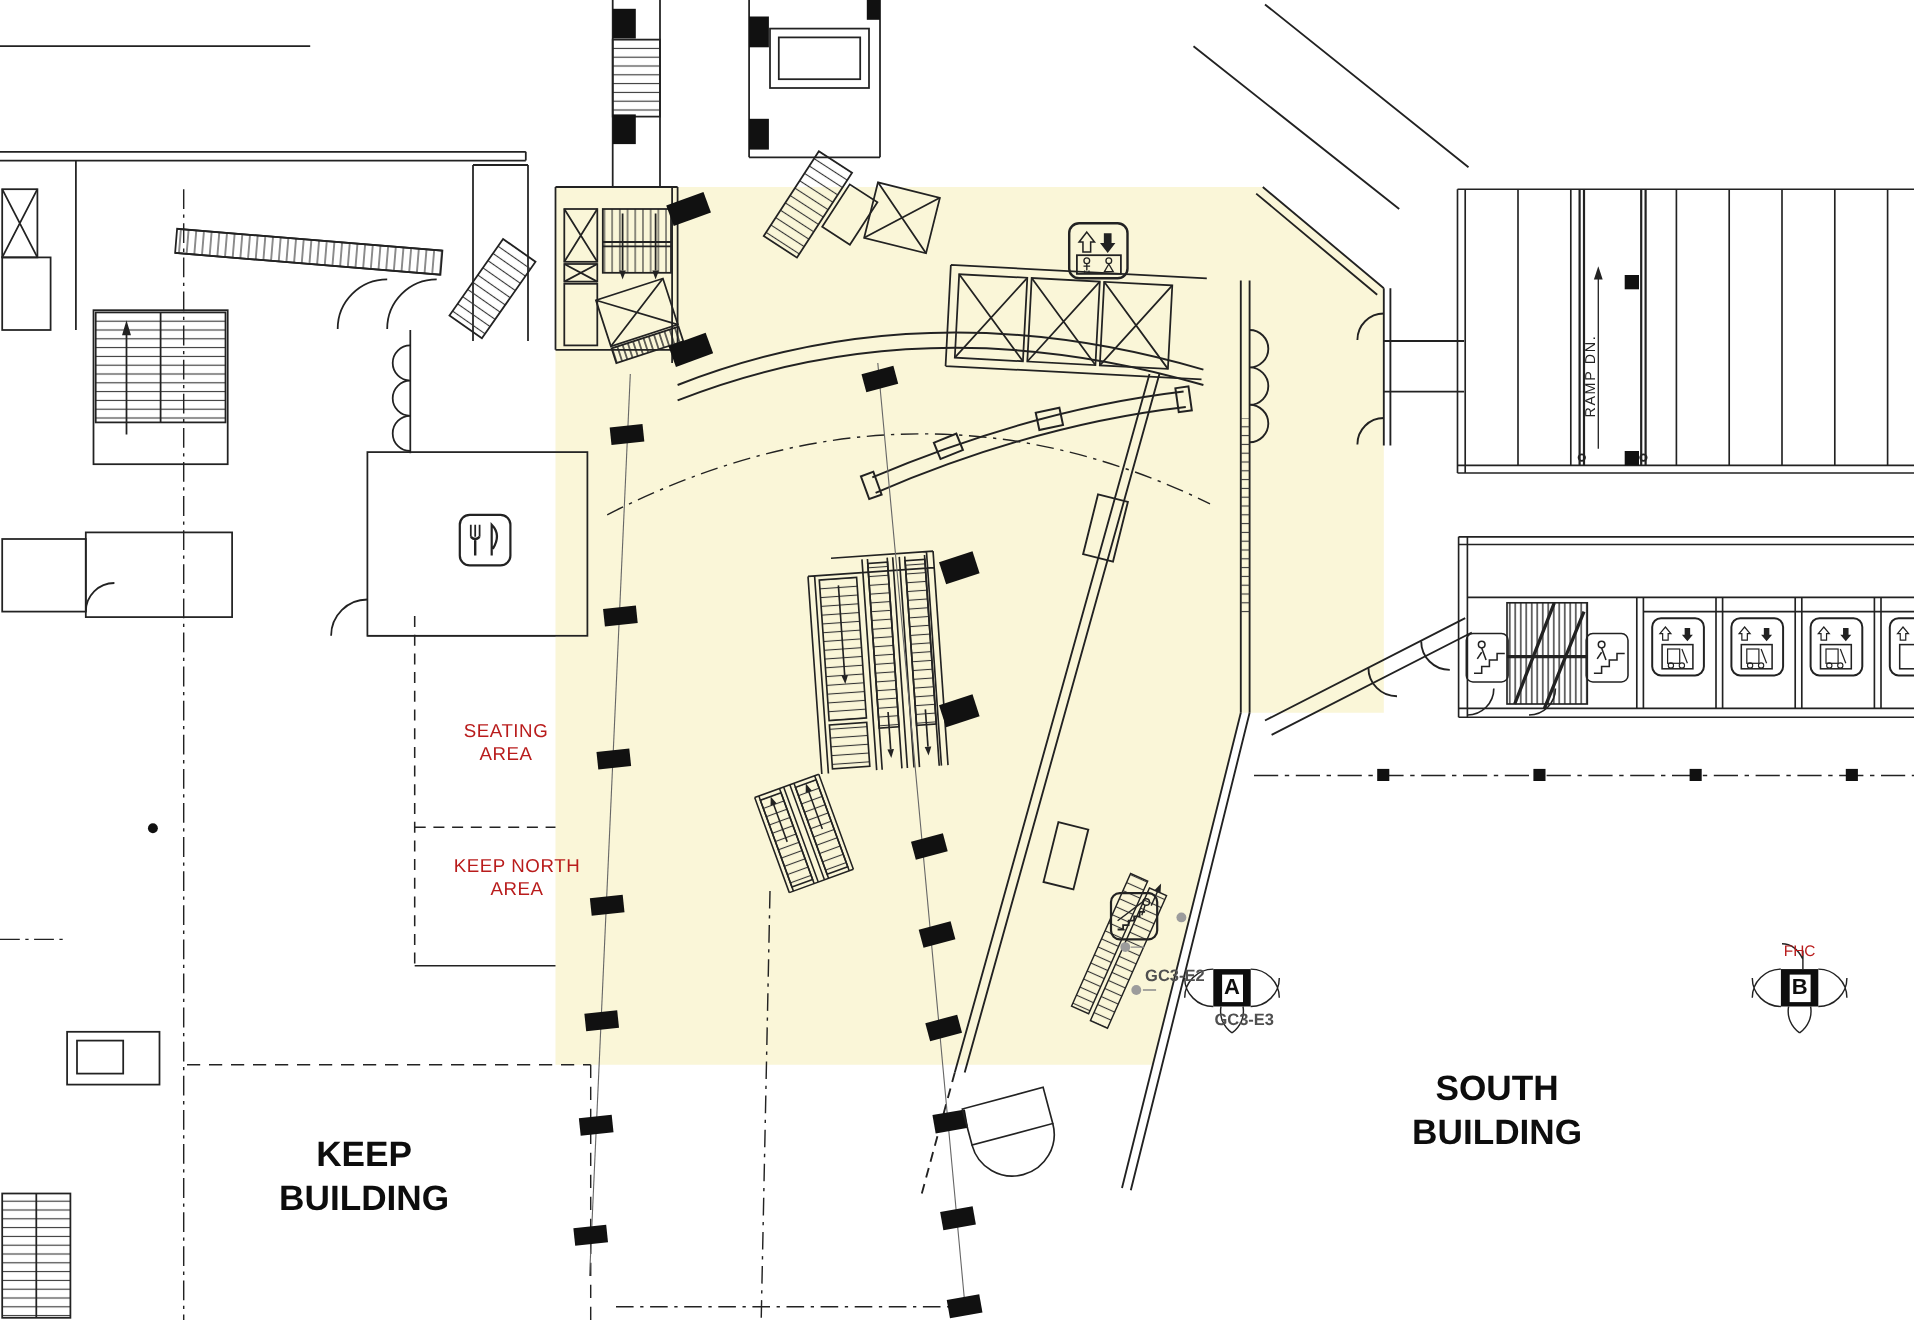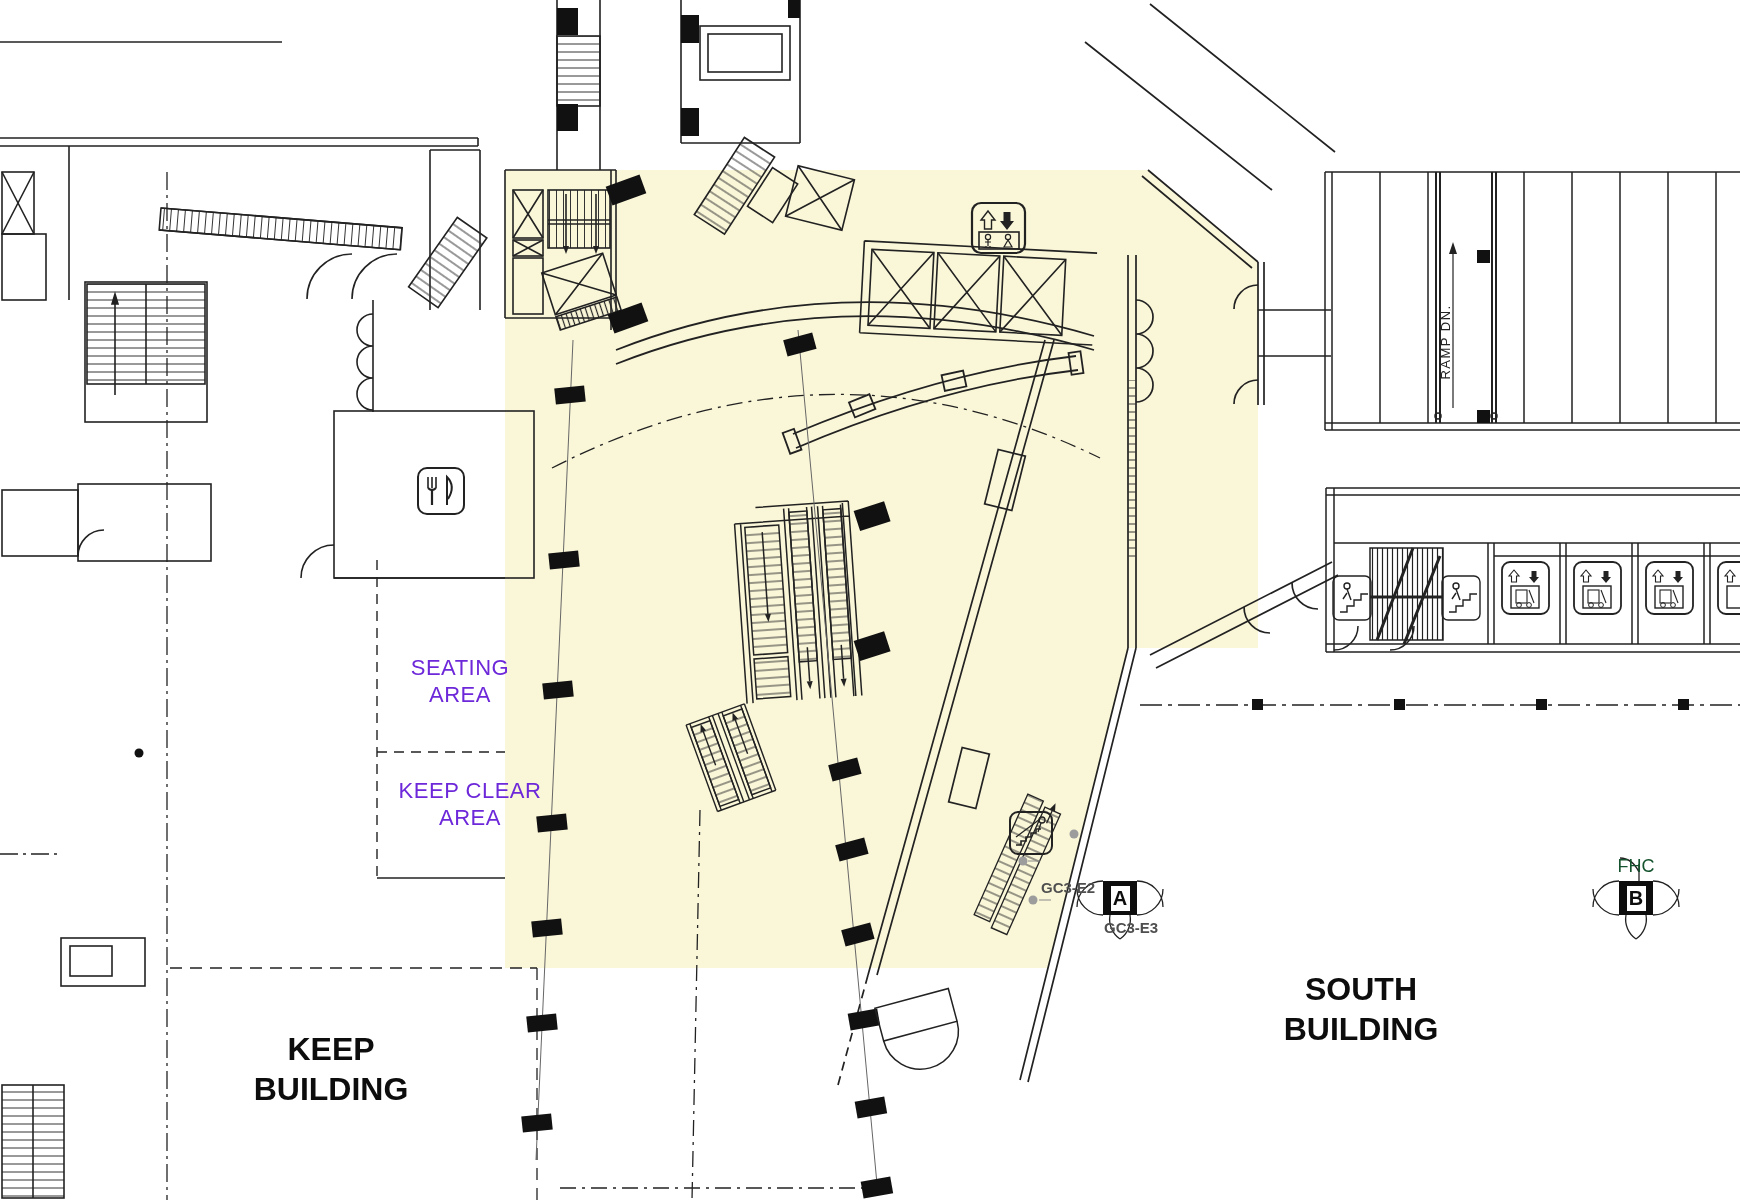--- a/index.html
+++ b/index.html
@@ -1,24 +1,24 @@
 <!DOCTYPE html>
 <html><head>
 <meta charset="utf-8">
 <style>
   html,body{margin:0;padding:0;background:#fff;}
   .plan{position:relative;width:1740px;height:1200px;background:#ffffff;overflow:hidden;
         font-family:"Liberation Sans", sans-serif;color:#111;}
   .plan svg{position:absolute;left:0;top:0;}
   .lbl{position:absolute;white-space:pre;line-height:1.22;}
-  .area-lbl{font-size:22px;letter-spacing:.5px;text-align:center;color:#6d28d9;}
+  .area-lbl{font-size:17px;letter-spacing:.5px;text-align:center;color:#b91c1c;}
   .bldg-lbl{font-size:32px;font-weight:bold;text-align:center;color:#0d0d0d;line-height:1.24;}
   .ramp-lbl{font-size:13px;letter-spacing:1.5px;color:#222;transform:rotate(-90deg);text-align:center;}
   .gc3-lbl{font-size:15px;font-weight:bold;color:#4f4f4f;margin-top:28px;}
-  .fhc-lbl{font-size:18px;color:#14532d;text-align:center;}
+  .fhc-lbl{font-size:14px;color:#b91c1c;text-align:center;}
   .marker{position:absolute;width:34px;height:34px;background:#0d0d0d;display:flex;align-items:center;justify-content:center;}
   .marker .inner{width:19px;height:25px;background:#ffffff;display:flex;align-items:center;justify-content:center;
                  font-size:20px;font-weight:bold;color:#0d0d0d;}
 </style>
 </head>
 <body>
 
 <div class="plan">
 
 <svg width="1740" height="1200" viewBox="0 0 1740 1200">
@@ -412,21 +412,21 @@
   <g stroke="#222" stroke-width="1.3" fill="none">
     <path d="M1619 881 A 26 26 0 0 0 1593 907 M1619 915 A 26 26 0 0 1 1593 889"></path>
     <path d="M1653 881 A 26 26 0 0 1 1679 907 M1653 915 A 26 26 0 0 0 1679 889"></path>
     <path d="M1626 915 A 24 24 0 0 0 1636 939 M1646 915 A 24 24 0 0 1 1636 939"></path>
     <path d="M1639 881 V864 M1639 872 Q 1632 858 1620 858"></path>
   </g>
 </svg>
 
   <div class="lbl area-lbl" style="left:390px;top:655px;width:140px;"><span>SEATING</span><br><span>AREA</span></div>
 
-  <div class="lbl area-lbl" style="left:395px;top:778px;width:150px;"><span>KEEP CLEAR</span><br><span>AREA</span></div>
+  <div class="lbl area-lbl" style="left:395px;top:778px;width:150px;"><span>KEEP NORTH</span><br><span>AREA</span></div>
 
   <div class="lbl bldg-lbl" style="left:216px;top:1030px;width:230px;"><span>KEEP</span><br><span>BUILDING</span></div>
 
   <div class="lbl bldg-lbl" style="left:1246px;top:970px;width:230px;"><span>SOUTH</span><br><span>BUILDING</span></div>
 
   <div class="lbl ramp-lbl" style="left:1406px;top:334px;width:80px;">RAMP DN.</div>
 
   <div class="lbl gc3-lbl" style="left:1041px;top:851px;">GC3-E2</div>
   <div class="lbl gc3-lbl" style="left:1104px;top:891px;">GC3-E3</div>
 

